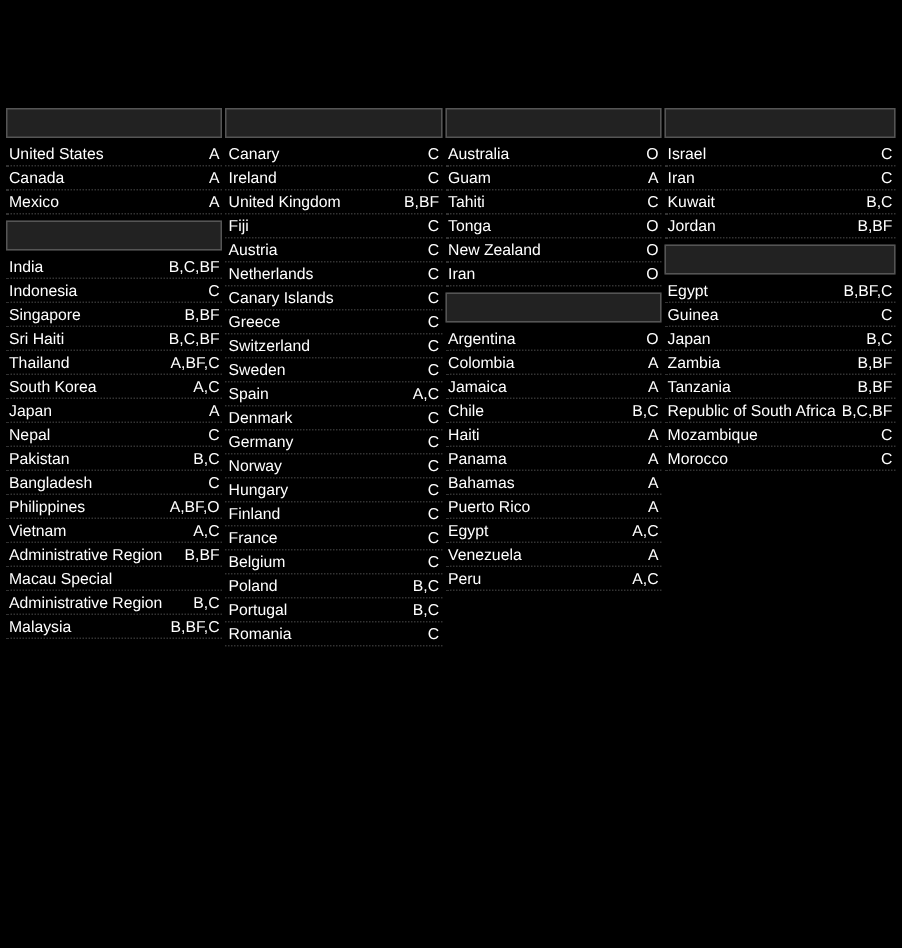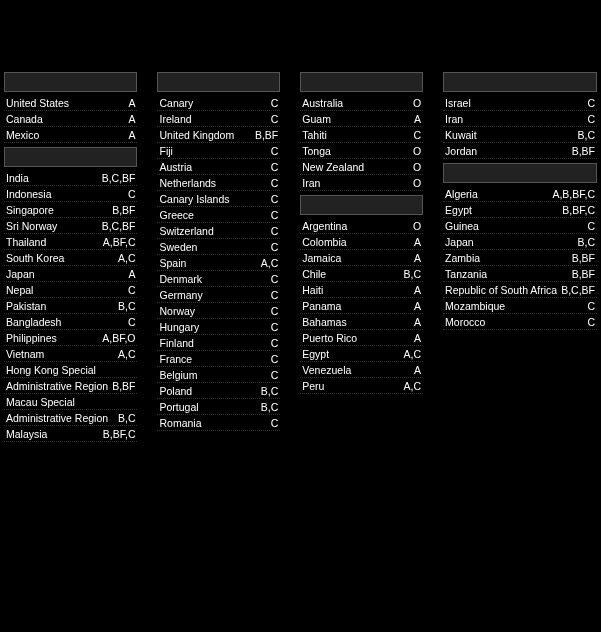--- a/index.html
+++ b/index.html
@@ -13,21 +13,21 @@
     }
     .page-container {
       padding: 8px 4px;
     }
     .top-bar {
       height: 60px;
       background: #000;
     }
     .columns-wrapper {
       display: flex;
-      gap: 20px;
+      gap: 2px;
       margin-top: 4px;
     }
     .column {
       flex: 1;
       display: flex;
       flex-direction: column;
     }
     .search-box {
       background: #222;
       border: 1px solid #555;
@@ -95,21 +95,21 @@
           </div>
           <div class="country-row">
             <span class="country-name">Indonesia</span>
             <span class="country-code">C</span>
           </div>
           <div class="country-row">
             <span class="country-name">Singapore</span>
             <span class="country-code">B,BF</span>
           </div>
           <div class="country-row">
-            <span class="country-name">Sri Norway</span>
+            <span class="country-name">Sri Haiti</span>
             <span class="country-code">B,C,BF</span>
           </div>
           <div class="country-row">
             <span class="country-name">Thailand</span>
             <span class="country-code">A,BF,C</span>
           </div>
           <div class="country-row">
             <span class="country-name">South Korea</span>
             <span class="country-code">A,C</span>
           </div>
@@ -129,24 +129,20 @@
             <span class="country-name">Bangladesh</span>
             <span class="country-code">C</span>
           </div>
           <div class="country-row">
             <span class="country-name">Philippines</span>
             <span class="country-code">A,BF,O</span>
           </div>
           <div class="country-row">
             <span class="country-name">Vietnam</span>
             <span class="country-code">A,C</span>
-          </div>
-          <div class="country-row">
-            <span class="country-name">Hong Kong Special</span>
-            <span class="country-code"></span>
           </div>
           <div class="country-row">
             <span class="country-name">Administrative Region</span>
             <span class="country-code">B,BF</span>
           </div>
           <div class="country-row">
             <span class="country-name">Macau Special</span>
             <span class="country-code"></span>
           </div>
           <div class="country-row">
@@ -339,24 +335,20 @@
             <span class="country-name">Kuwait</span>
             <span class="country-code">B,C</span>
           </div>
           <div class="country-row">
             <span class="country-name">Jordan</span>
             <span class="country-code">B,BF</span>
           </div>
         </div>
         <div class="section-divider"></div>
         <div class="country-list">
-          <div class="country-row">
-            <span class="country-name">Algeria</span>
-            <span class="country-code">A,B,BF,C</span>
-          </div>
           <div class="country-row">
             <span class="country-name">Egypt</span>
             <span class="country-code">B,BF,C</span>
           </div>
           <div class="country-row">
             <span class="country-name">Guinea</span>
             <span class="country-code">C</span>
           </div>
           <div class="country-row">
             <span class="country-name">Japan</span>

